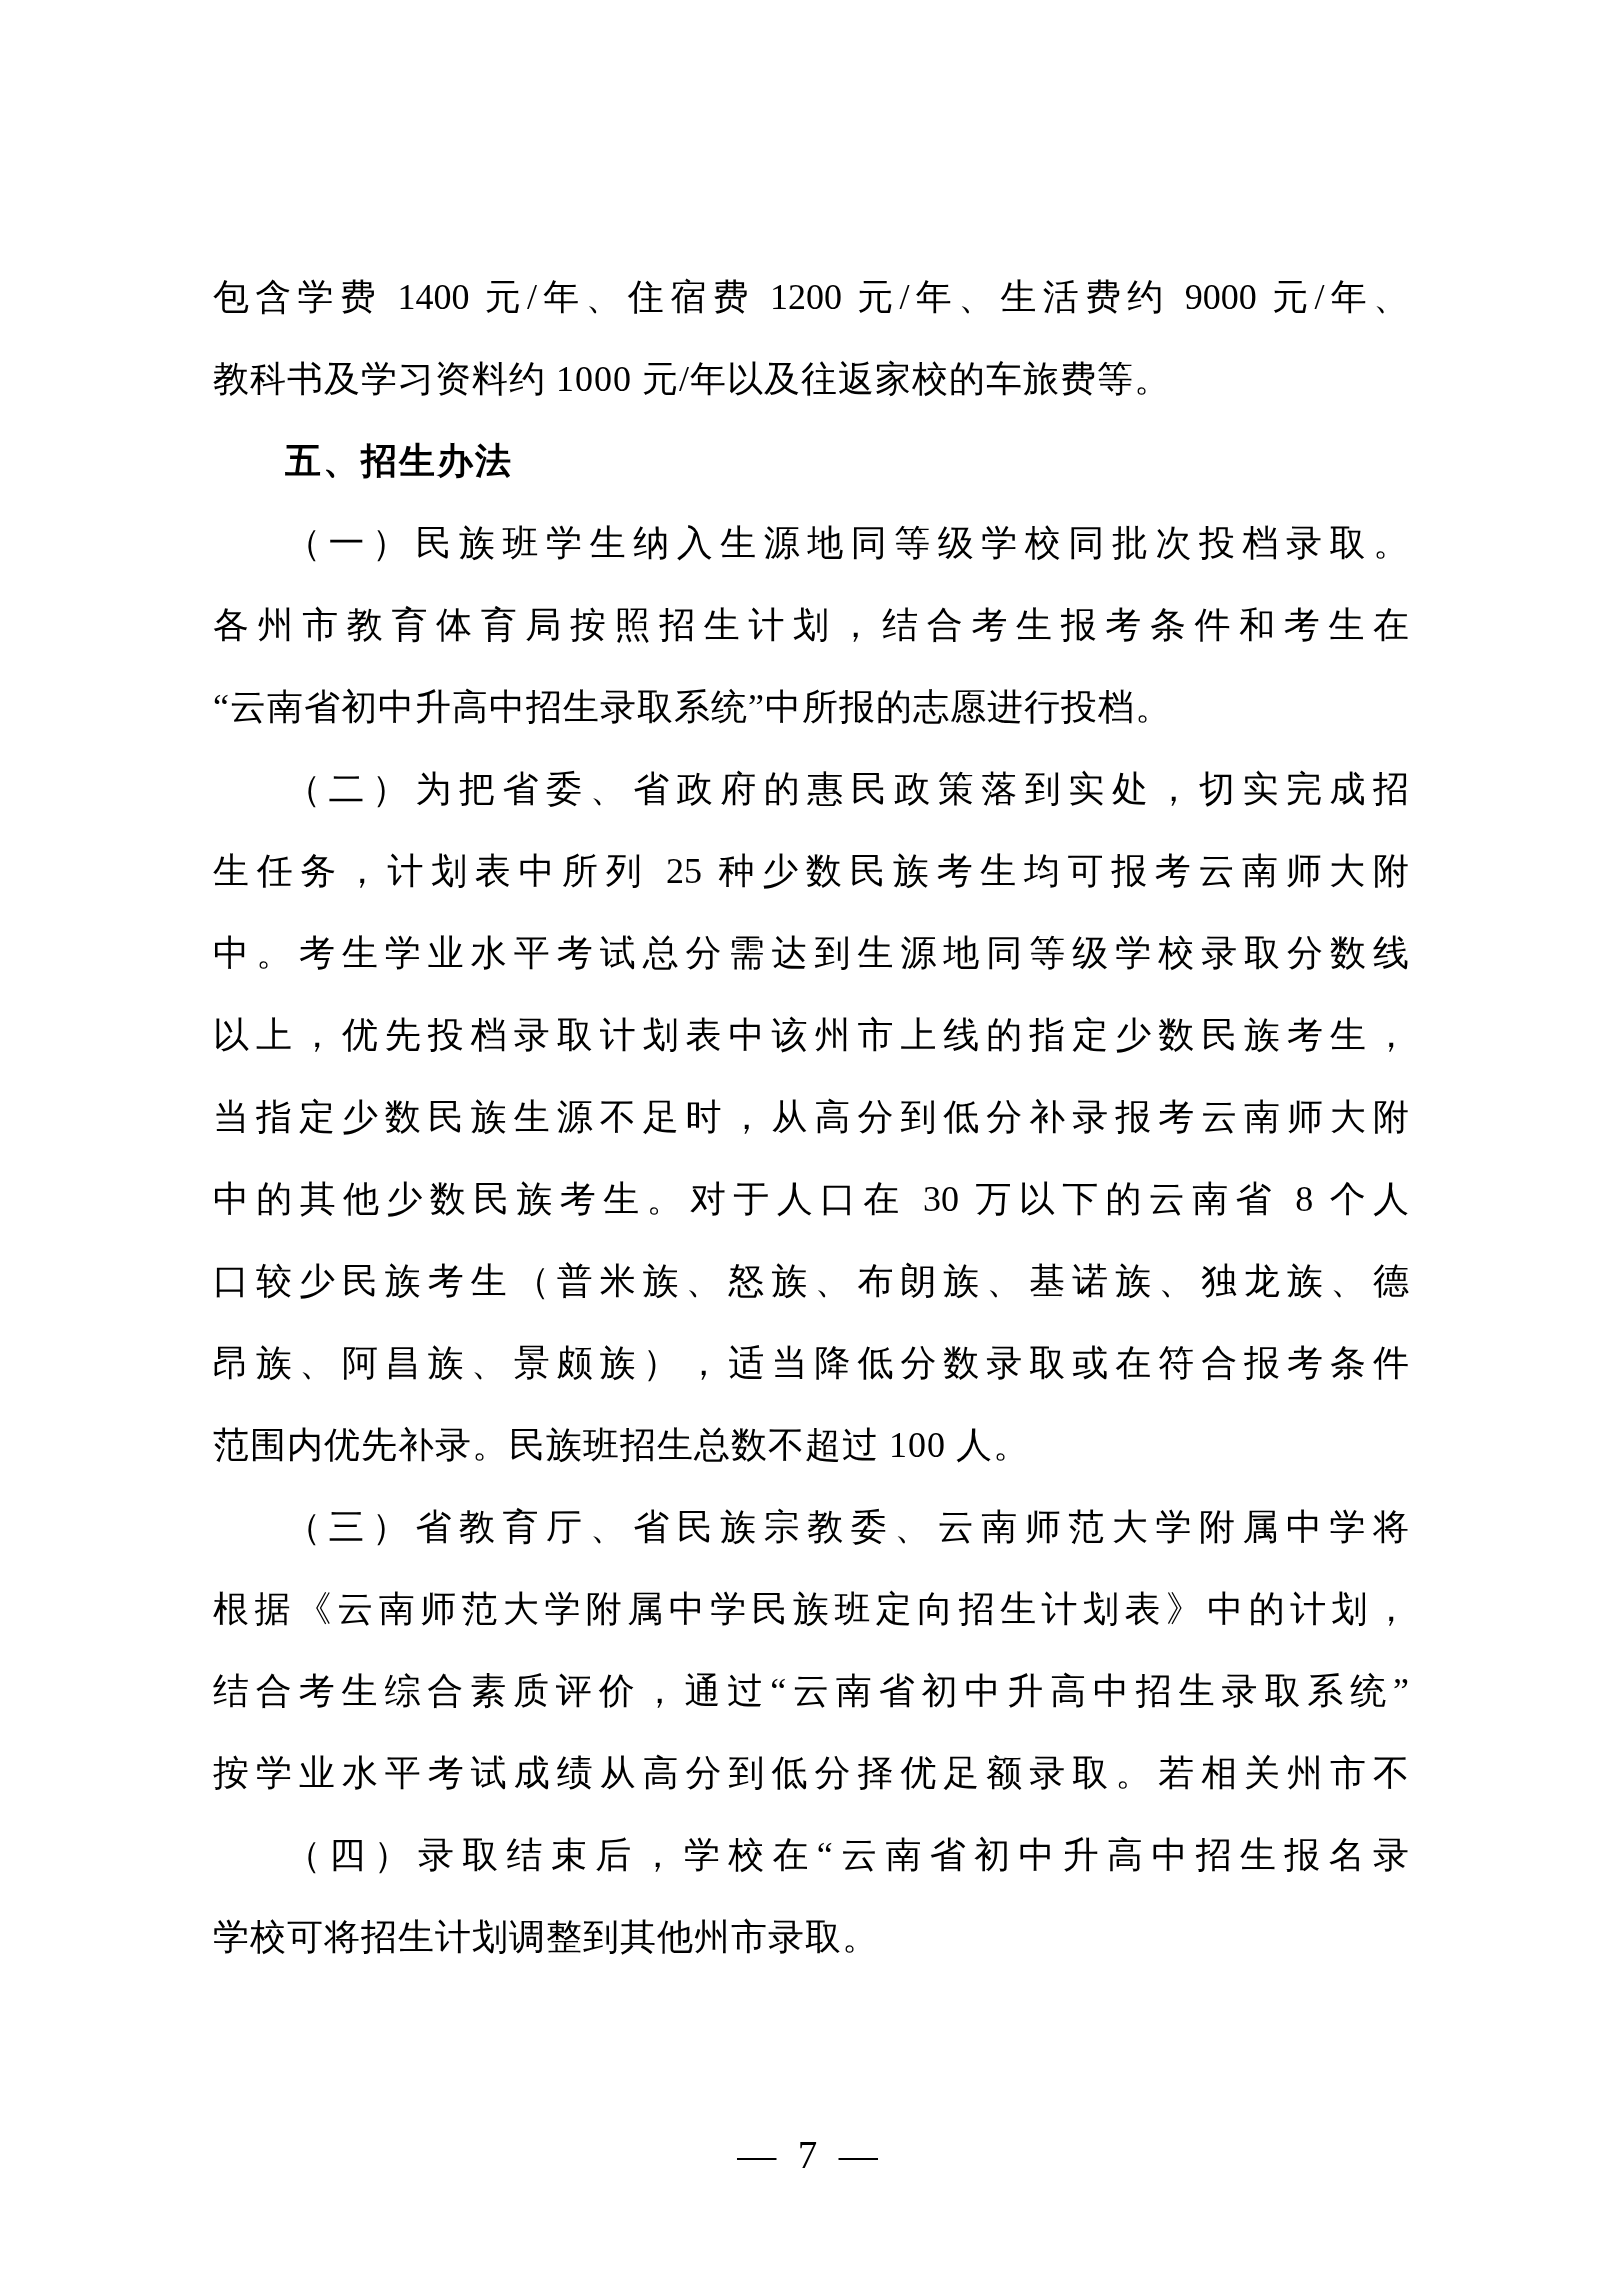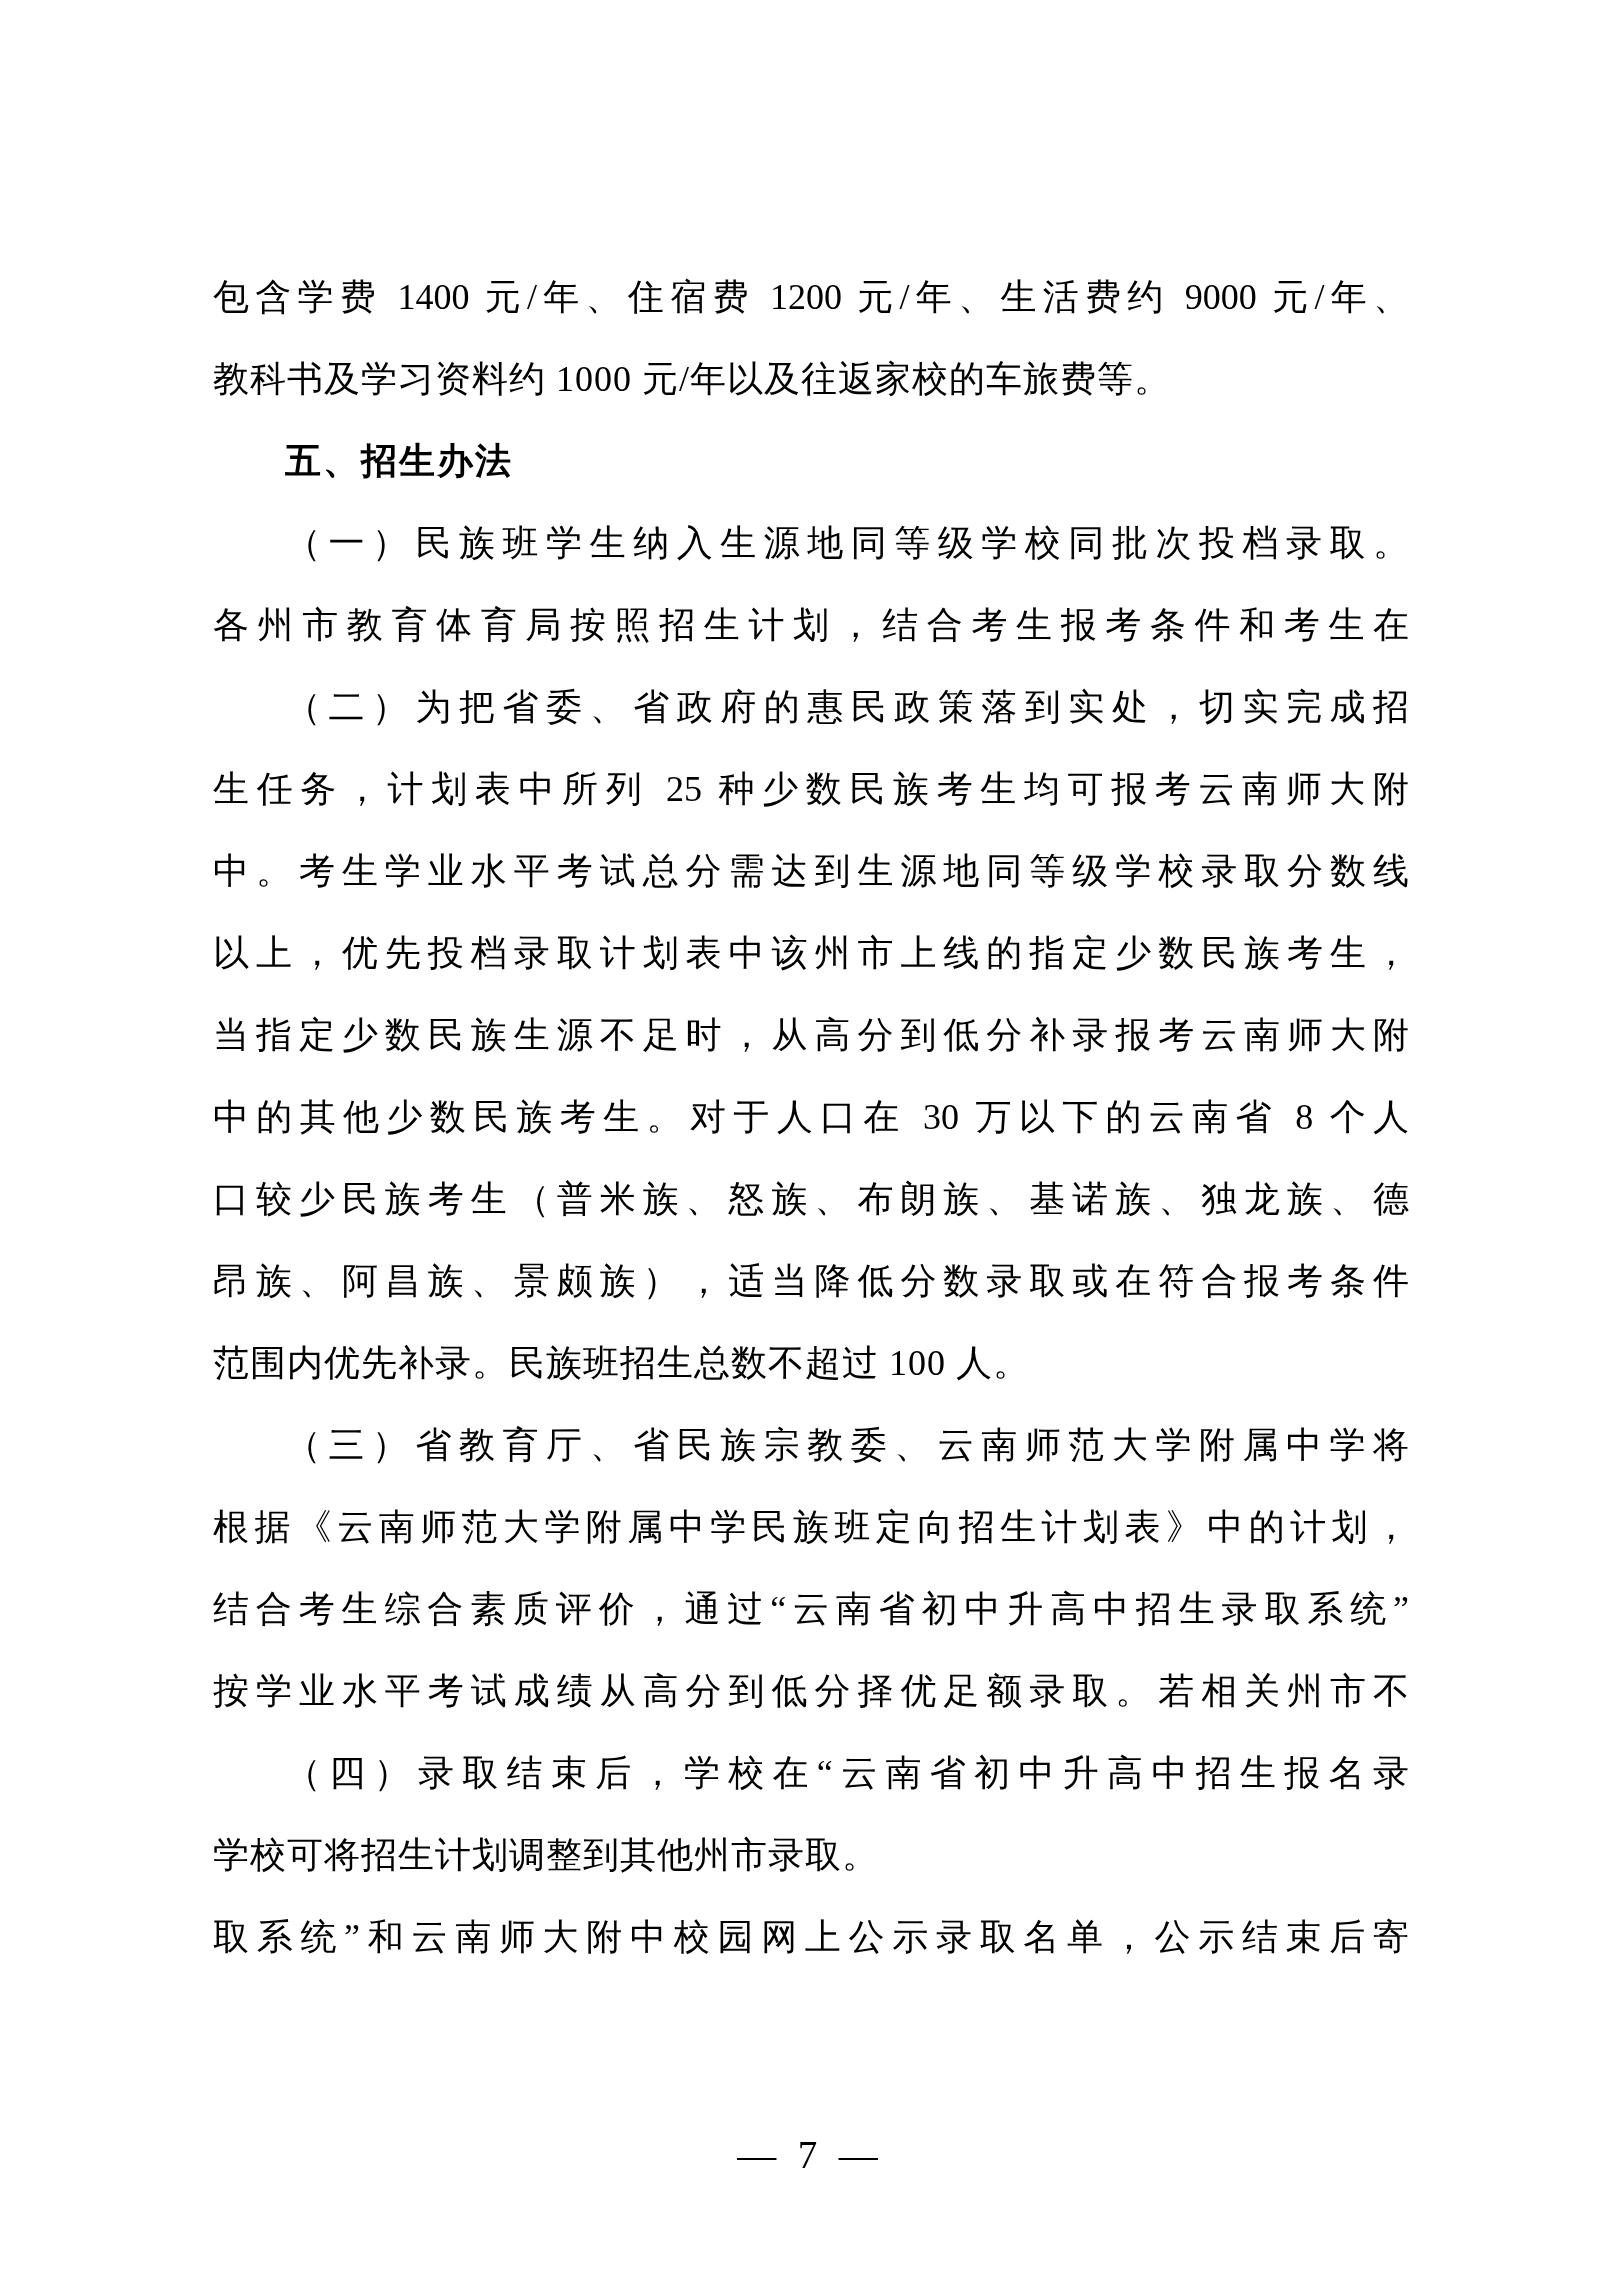--- a/index.html
+++ b/index.html
@@ -66,32 +66,32 @@
 </style>
 </head>
 <body>
 
 <div class="content">
   <div class="line j">包含学费 1400 元/年、住宿费 1200 元/年、生活费约 9000 元/年、</div>
   <div class="line jl">教科书及学习资料约 1000 元/年以及往返家校的车旅费等。</div>
   <div class="line h">五、招生办法</div>
   <div class="line j ind">（一）民族班学生纳入生源地同等级学校同批次投档录取。</div>
   <div class="line j">各州市教育体育局按照招生计划，结合考生报考条件和考生在</div>
+  <div class="line jl">“云南省初中升高中招生录取系统”中所报的志愿进行投档。</div>
   <div class="line j ind">（二）为把省委、省政府的惠民政策落到实处，切实完成招</div>
   <div class="line j">生任务，计划表中所列 25 种少数民族考生均可报考云南师大附</div>
   <div class="line j">中。考生学业水平考试总分需达到生源地同等级学校录取分数线</div>
   <div class="line j">以上，优先投档录取计划表中该州市上线的指定少数民族考生，</div>
   <div class="line j">当指定少数民族生源不足时，从高分到低分补录报考云南师大附</div>
   <div class="line j">中的其他少数民族考生。对于人口在 30 万以下的云南省 8 个人</div>
   <div class="line j">口较少民族考生（普米族、怒族、布朗族、基诺族、独龙族、德</div>
   <div class="line j">昂族、阿昌族、景颇族），适当降低分数录取或在符合报考条件</div>
   <div class="line jl">范围内优先补录。民族班招生总数不超过 100 人。</div>
   <div class="line j ind">（三）省教育厅、省民族宗教委、云南师范大学附属中学将</div>
   <div class="line j">根据《云南师范大学附属中学民族班定向招生计划表》中的计划，</div>
   <div class="line j">结合考生综合素质评价，通过“云南省初中升高中招生录取系统”</div>
   <div class="line j">按学业水平考试成绩从高分到低分择优足额录取。若相关州市不</div>
   <div class="line j ind">（四）录取结束后，学校在“云南省初中升高中招生报名录</div>
   <div class="line jl">学校可将招生计划调整到其他州市录取。</div>
-  <div class="line j">取系统”和云南师大附中校园网上公示录取名单，公示结束后寄</div>
 </div>
 
 <div class="footer">— 7 —</div>
 
 
 </body></html>

